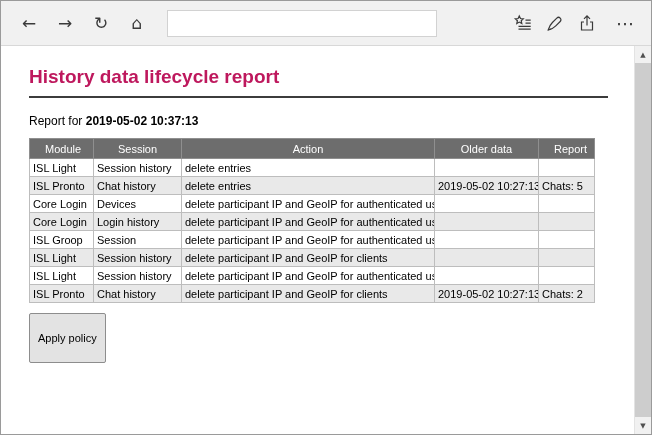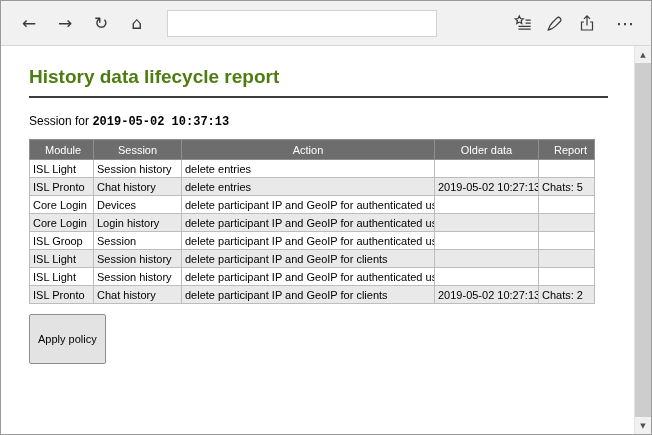--- a/index.html
+++ b/index.html
@@ -39,25 +39,25 @@
     display:flex; align-items:center; justify-content:center; color:#3a3a3a; padding:0;
   }
   .tool-icon svg { stroke:#3a3a3a; fill:none; stroke-width:1.2; }
   .more-btn { font-size:18px; font-family:"DejaVu Sans", sans-serif; margin-left:6px; }
 
   
   .content { flex:1; display:flex; overflow:hidden; background:#fff; }
   .page { flex:1; padding:20px 14px 0 28px; box-sizing:border-box; overflow:hidden; }
 
   h1.page-title {
-    font-size:19px; font-weight:bold; color:#4d7c0f; margin:0;
+    font-size:19px; font-weight:bold; color:#be185d; margin:0;
     padding-bottom:8px; border-bottom:2px solid #3c3c3c; margin-right:12px;
   }
   .report-line { font-size:12px; color:#000; margin:16px 0 10px 0; }
-  .report-line b { font-weight:bold;font-family:Liberation Mono, monospace; }
+  .report-line b { font-weight:bold; }
 
   table.report-table {
     border-collapse:collapse; table-layout:fixed; width:565px;
     font-size:11px; color:#000;
   }
   table.report-table th {
     background:#6d6d6d; color:#ffffff; font-weight:normal;
     height:19px; border:1px solid #8f8f8f; padding:0 15px;
     overflow:hidden; white-space:nowrap;
   }
@@ -122,21 +122,21 @@
     </button>
     <button class="tool-icon more-btn">⋯</button>
   </div>
 
   <div class="content">
 
     <div class="page">
       <h1 class="page-title">History data lifecycle report</h1>
 
       <p class="report-line">
-        <span>Session for</span>
+        <span>Report for</span>
         <b>2019-05-02 10:37:13</b>
       </p>
 
       <table class="report-table">
         <colgroup>
           <col style="width:64px">
             <col style="width:88px">
             <col style="width:253px">
           <col style="width:104px">
             <col style="width:56px">

